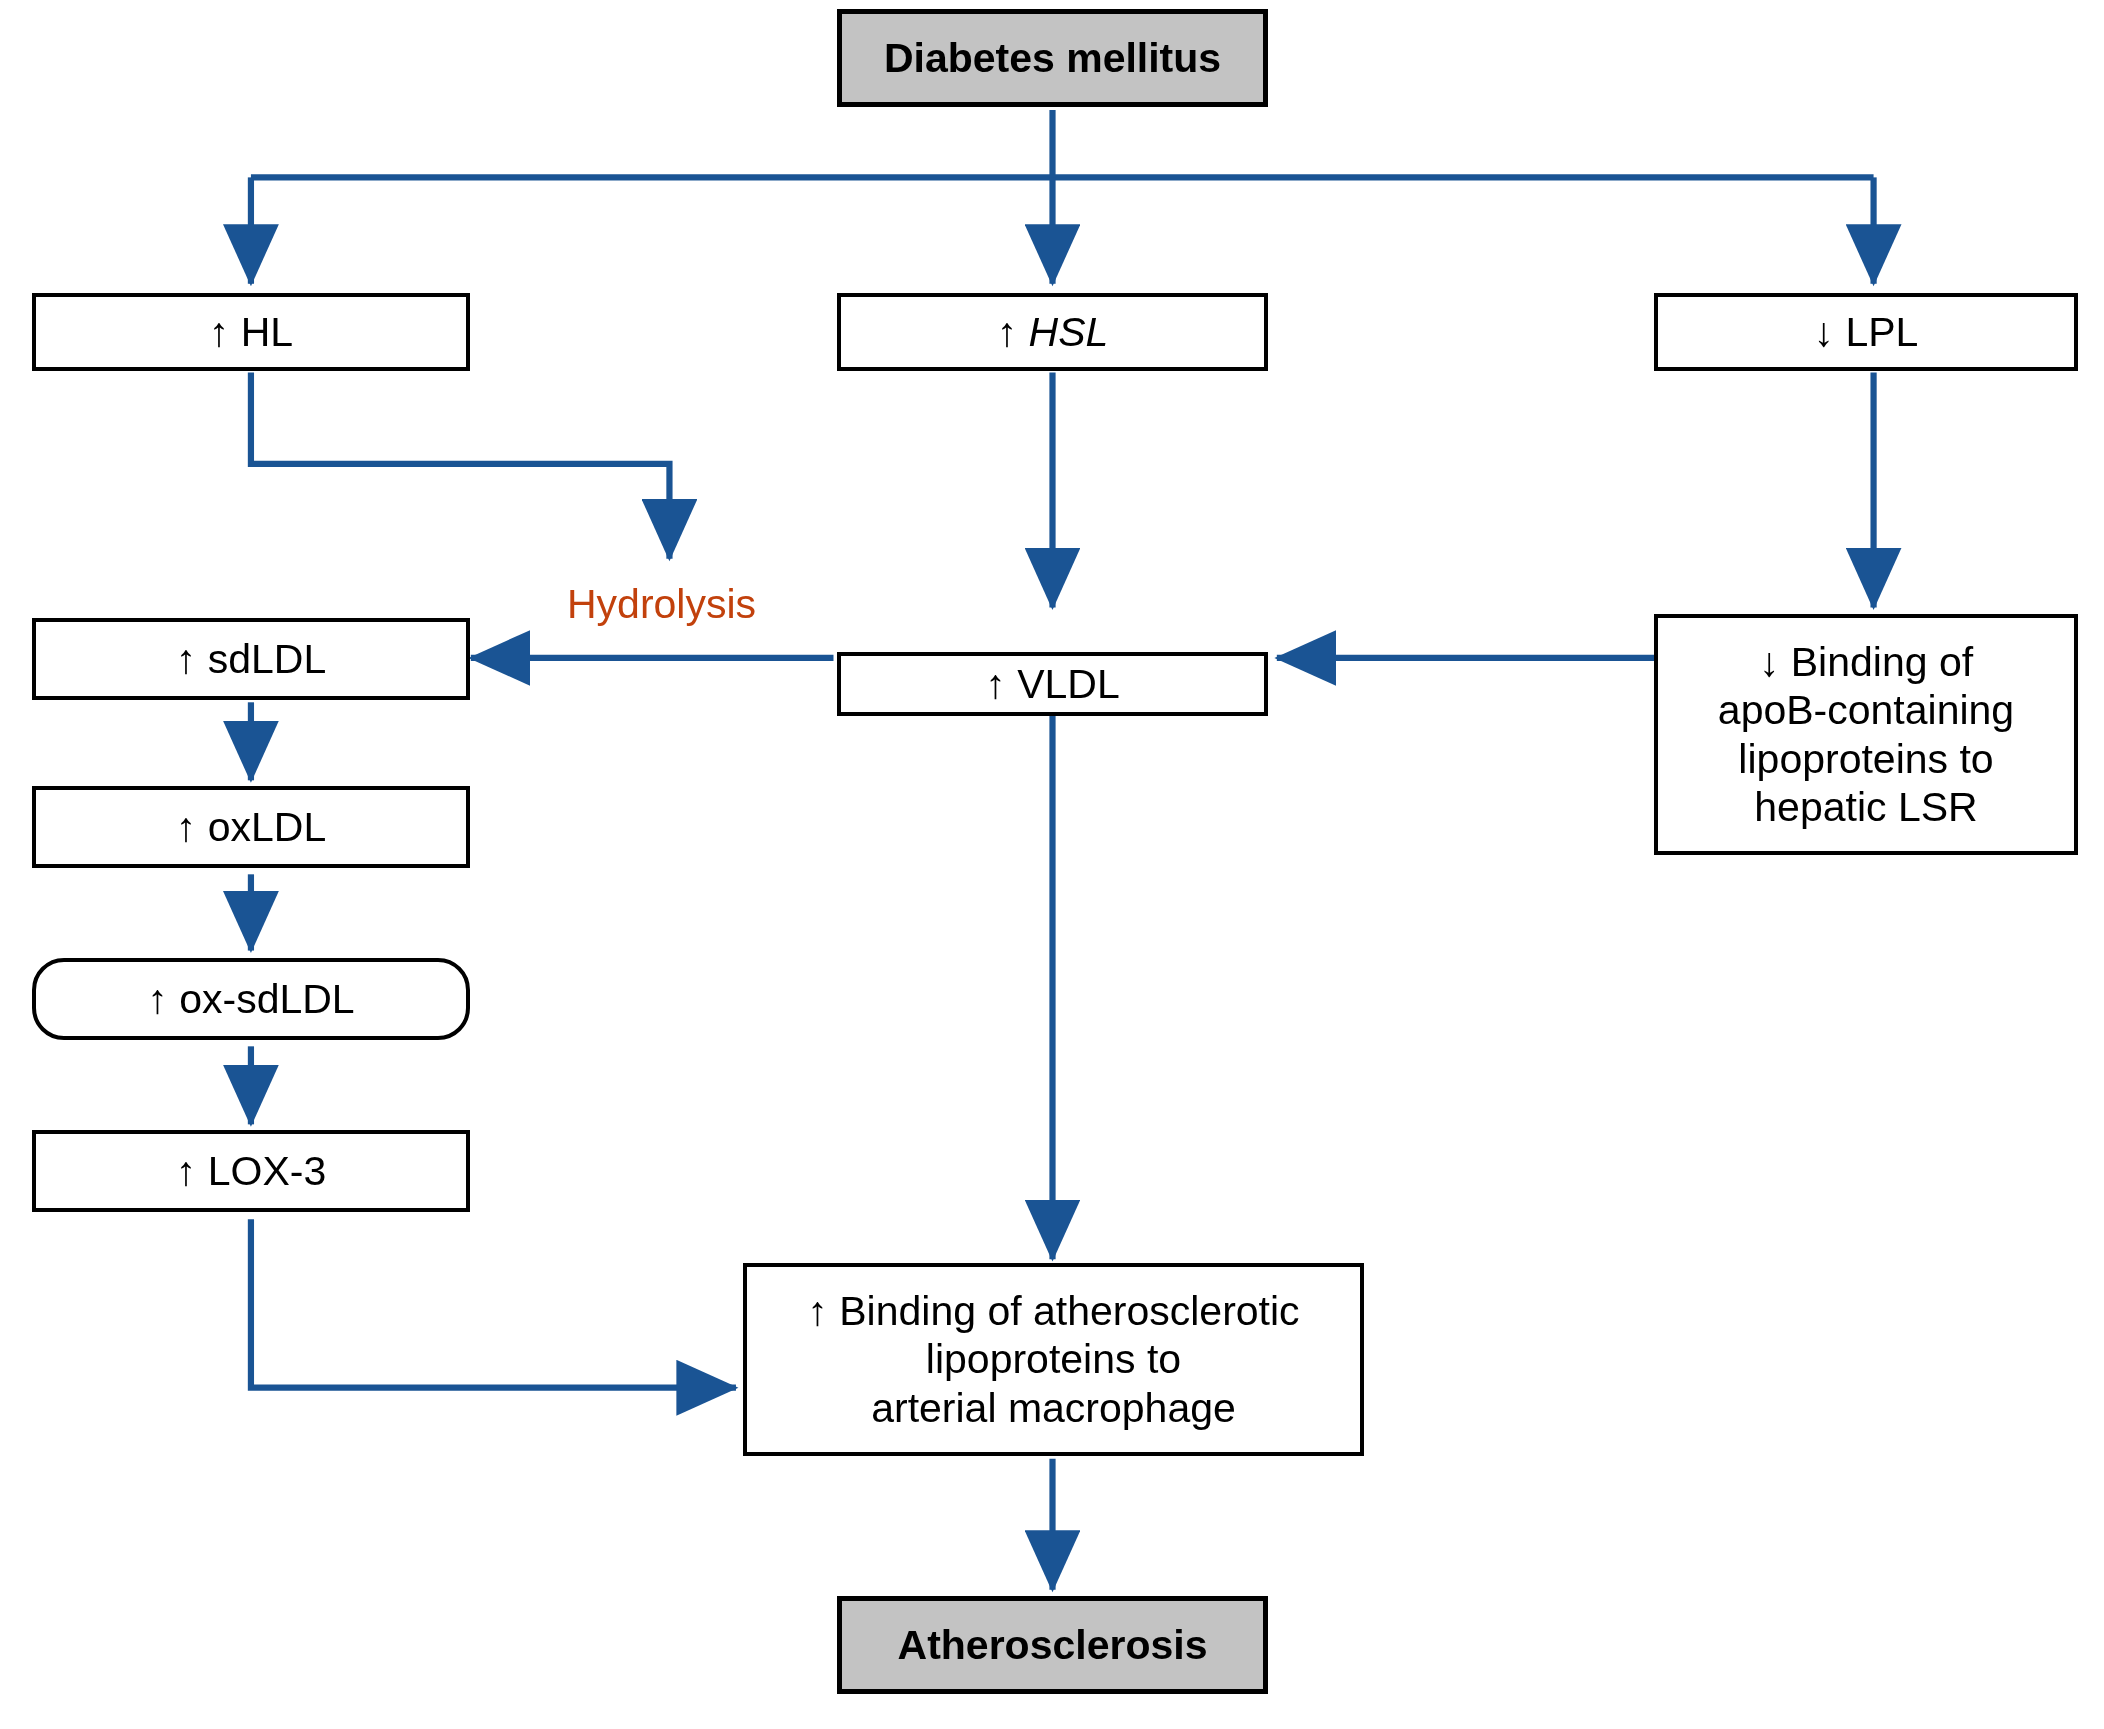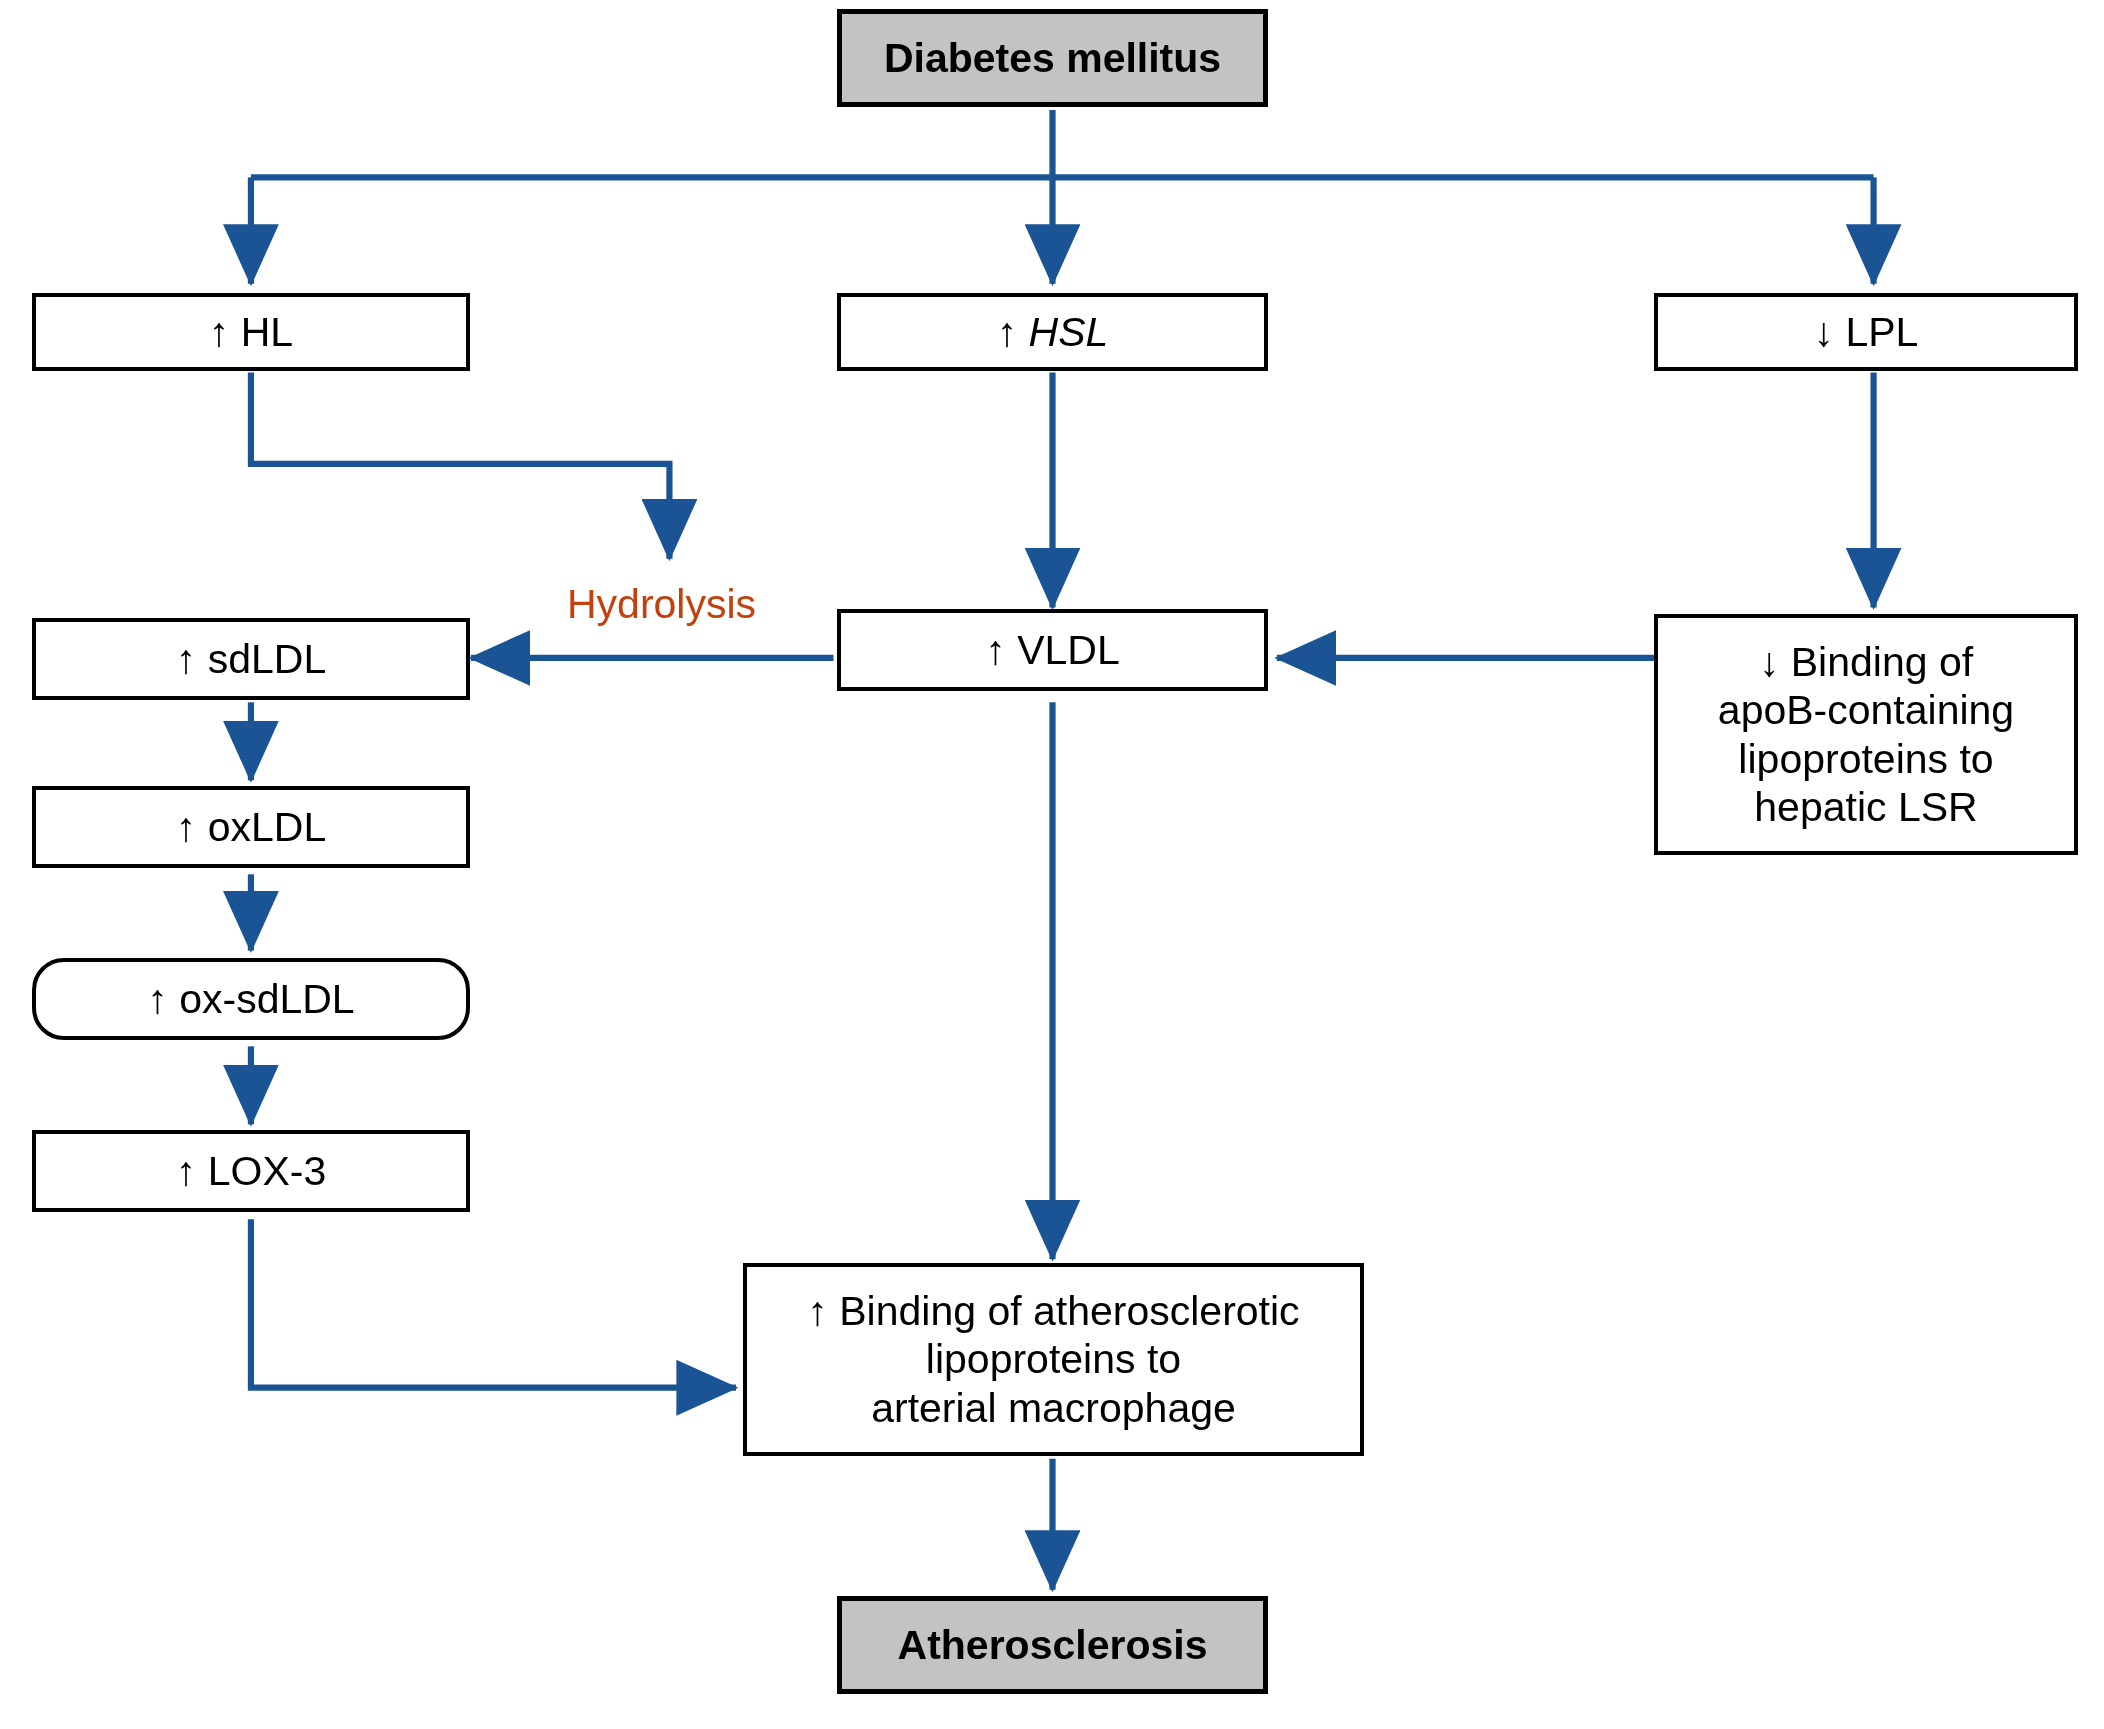--- a/index.html
+++ b/index.html
@@ -115,21 +115,21 @@
   </div>
 
   <div class="node" style="left:1654px; top:293px; width:424px; height:78px;">
     <span class="txt">↓ LPL</span>
   </div>
 
   <div class="node" style="left:32px; top:618px; width:438px; height:82px;">
     <span class="txt">↑ sdLDL</span>
   </div>
 
-  <div class="node" style="left:837px; top:609px; width:431px; height:82px;text-align:right;">
+  <div class="node" style="left:837px; top:652px; width:431px; height:64px;text-align:right;">
     <span class="txt">↑ VLDL</span>
   </div>
 
   <div class="node" style="left:1654px; top:614px; width:424px; height:241px;">
     <span class="txt">↓ Binding of
 apoB-containing
 lipoproteins to
 hepatic LSR</span>
   </div>
 

